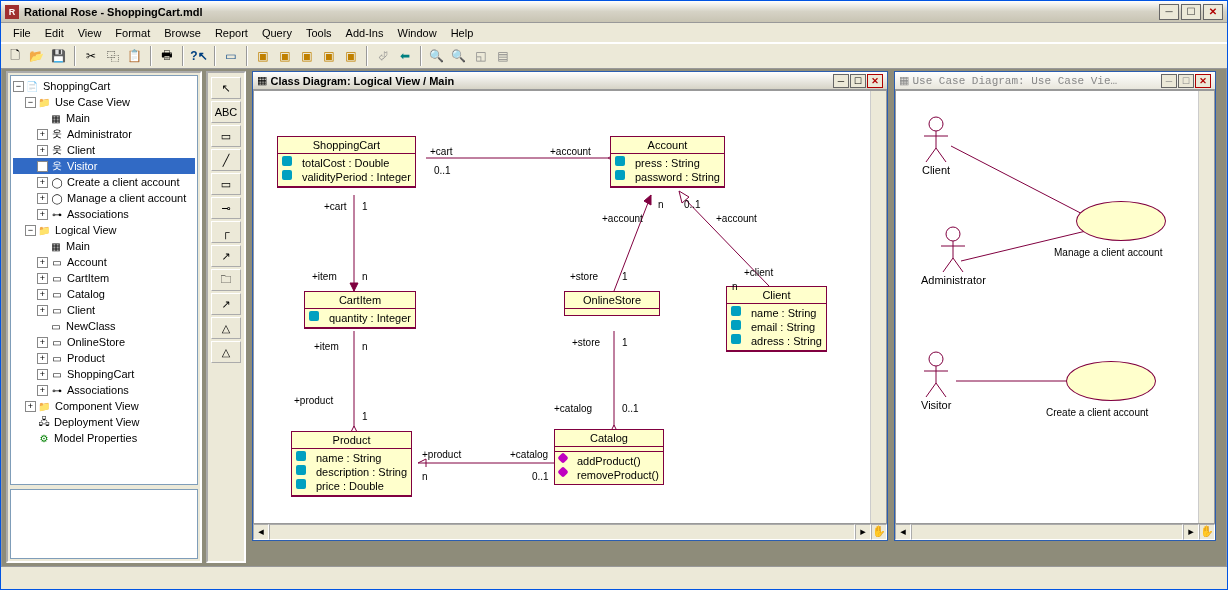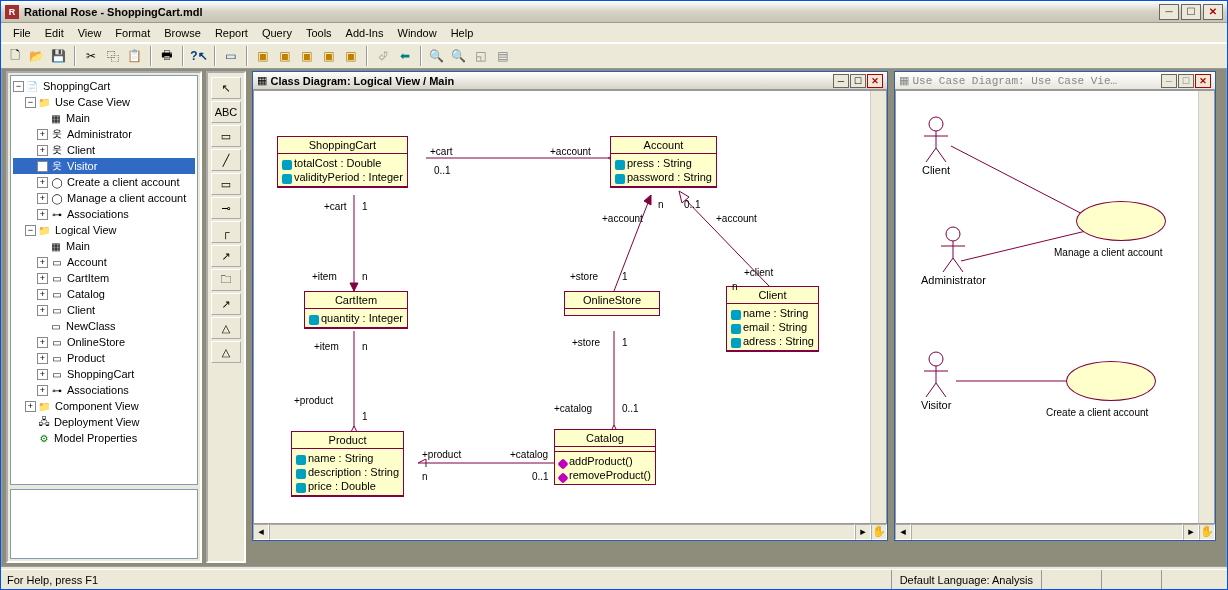--- a/index.html
+++ b/index.html
@@ -31,21 +31,21 @@
   .diagframe .dtitle.inactive { background:linear-gradient(to bottom,#ffffff,#e8e6dc); color:#888; }
   .diagframe .dtitle .wbtns { margin-left:auto; display:flex; gap:1px;}
   .diagframe .dtitle .wbtn { width:16px; height:14px; border:1px solid #666; background:#ece9d8; font-size:9px; text-align:center; line-height:12px; cursor:default; }
   .diagframe .dtitle .wbtn.close { border-color:#b00000; color:#b00000; font-weight:bold; }
   .diagframe .canvas { position:relative; background:#fff; height:calc(100% - 18px - 16px); border:1px solid #999; margin:0; overflow:hidden; }
   .diagframe .sbars { height:16px; background:#ece9d8; display:flex; }
   .diagframe .sbars .sbar { flex:1; border:1px inset #fff; background:#ece9d8; position:relative;}
   .classbox { position:absolute; background:#ffffcc; border:1px solid #800040; min-width:80px; }
   .classbox .cname { text-align:center; padding:2px 6px; border-bottom:1px solid #800040; font-weight:normal; }
   .classbox .attrs { padding:2px 4px; border-bottom:1px solid #800040; }
-  .classbox .attrs .a, .classbox .ops .o { display:flex; align-items:flex-end; gap:2px; line-height:14px; white-space:nowrap;}
+  .classbox .attrs .a, .classbox .ops .o { display:flex; align-items:flex-start; gap:10px; line-height:14px; white-space:nowrap;}
   .classbox .ops { padding:2px 4px; }
   .vis { display:inline-block; width:10px; height:10px; border-radius:2px; }
   .vis.pub { background:#00a0c0; }
   .vis.op { background:#c000c0; transform:rotate(45deg); width:8px; height:8px; }
   .actor { position:absolute; display:flex; flex-direction:column; align-items:center; }
   .actor svg { width:30px; height:48px; }
   .usecase { position:absolute; border:1px solid #800040; background:#ffffcc; border-radius:50%; display:flex; align-items:center; justify-content:center; }
   .label { position:absolute; font-size:10px; color:#000; background:transparent; white-space:nowrap; }
   svg.lines { position:absolute; left:0; top:0; width:100%; height:100%; pointer-events:none; }
   svg.lines line, svg.lines polyline, svg.lines polygon { stroke:#800040; stroke-width:1; fill:none; }
@@ -463,21 +463,13 @@
       <div class="sbars">
         <div style="width:16px;border:1px inset #fff;text-align:center;">◂</div>
         <div class="sbar"></div>
         <div style="width:16px;border:1px inset #fff;text-align:center;">▸</div>
         <div style="width:16px;border:1px inset #fff;text-align:center;">✋</div>
       </div>
     </div>
 
   </div>
 
-  <div class="statusbar">
-    <span>For Help, press F1</span>
-    <span class="sep"></span>
-    <span class="pane">Default Language: Analysis</span>
-    <span class="pane" style="width:60px"></span>
-    <span class="pane" style="width:60px"></span>
-    <span class="pane" style="width:60px"></span>
-  </div>
 </div>
 
 </body></html>

